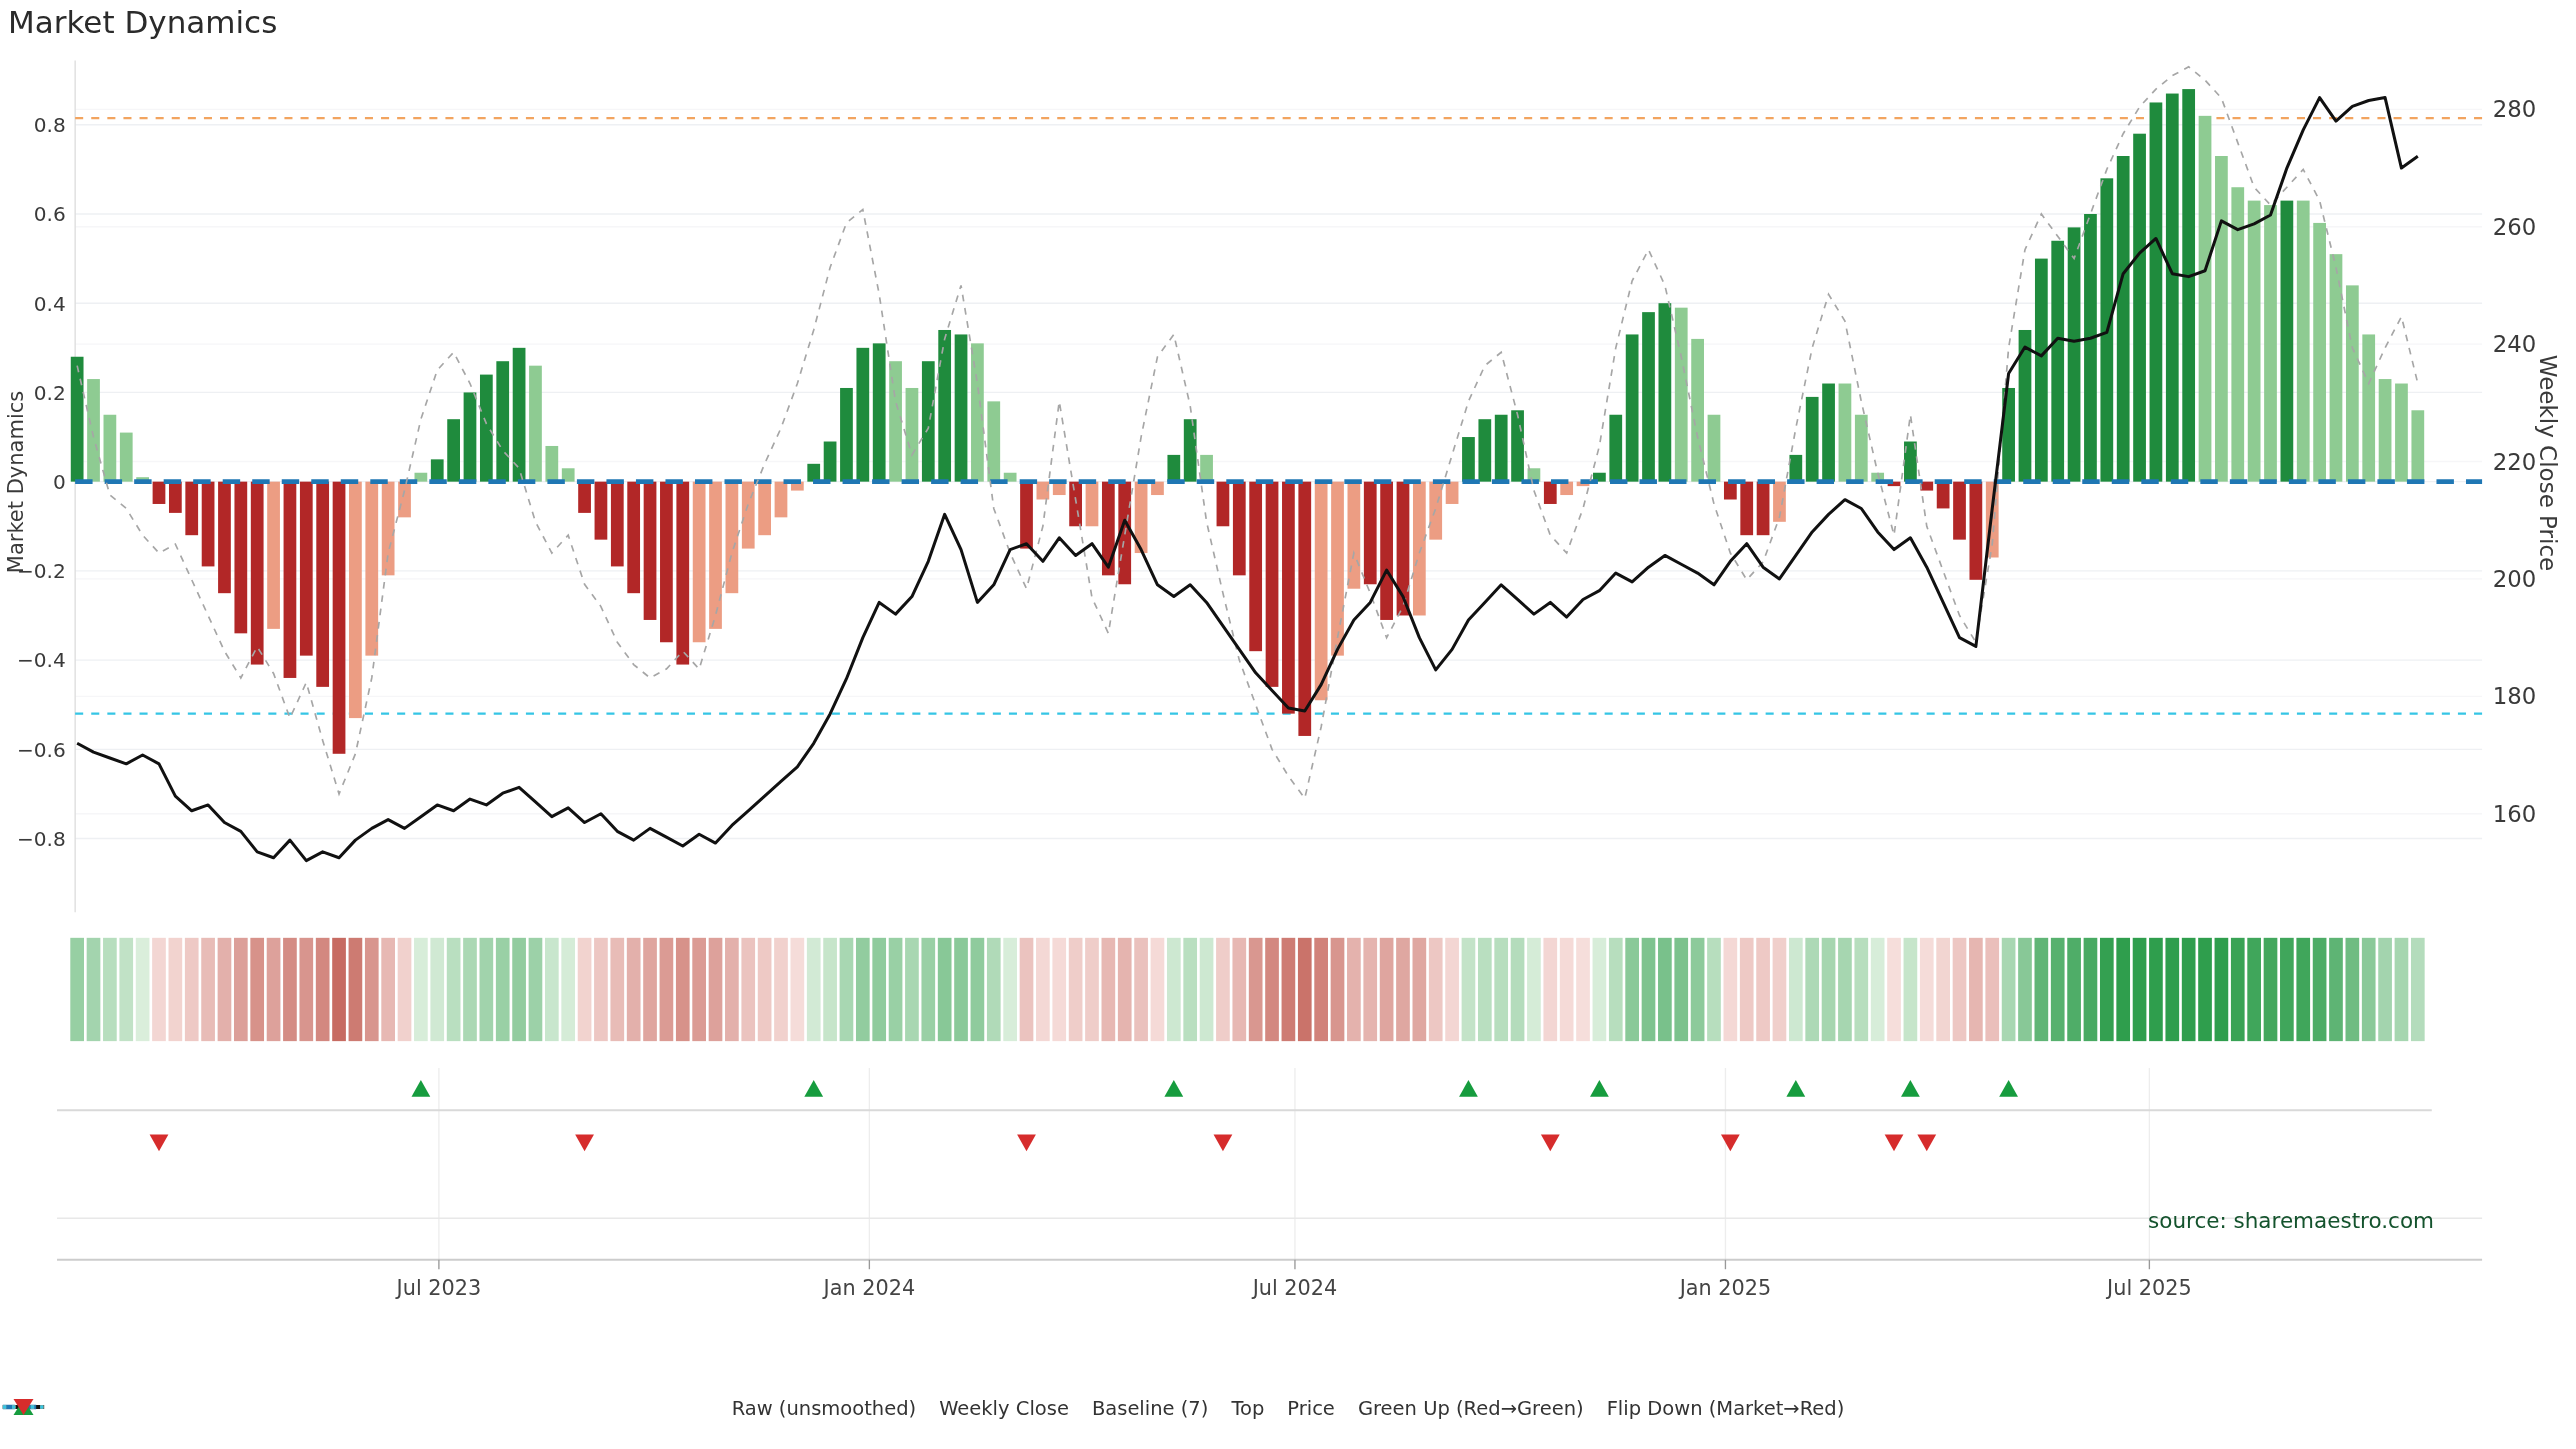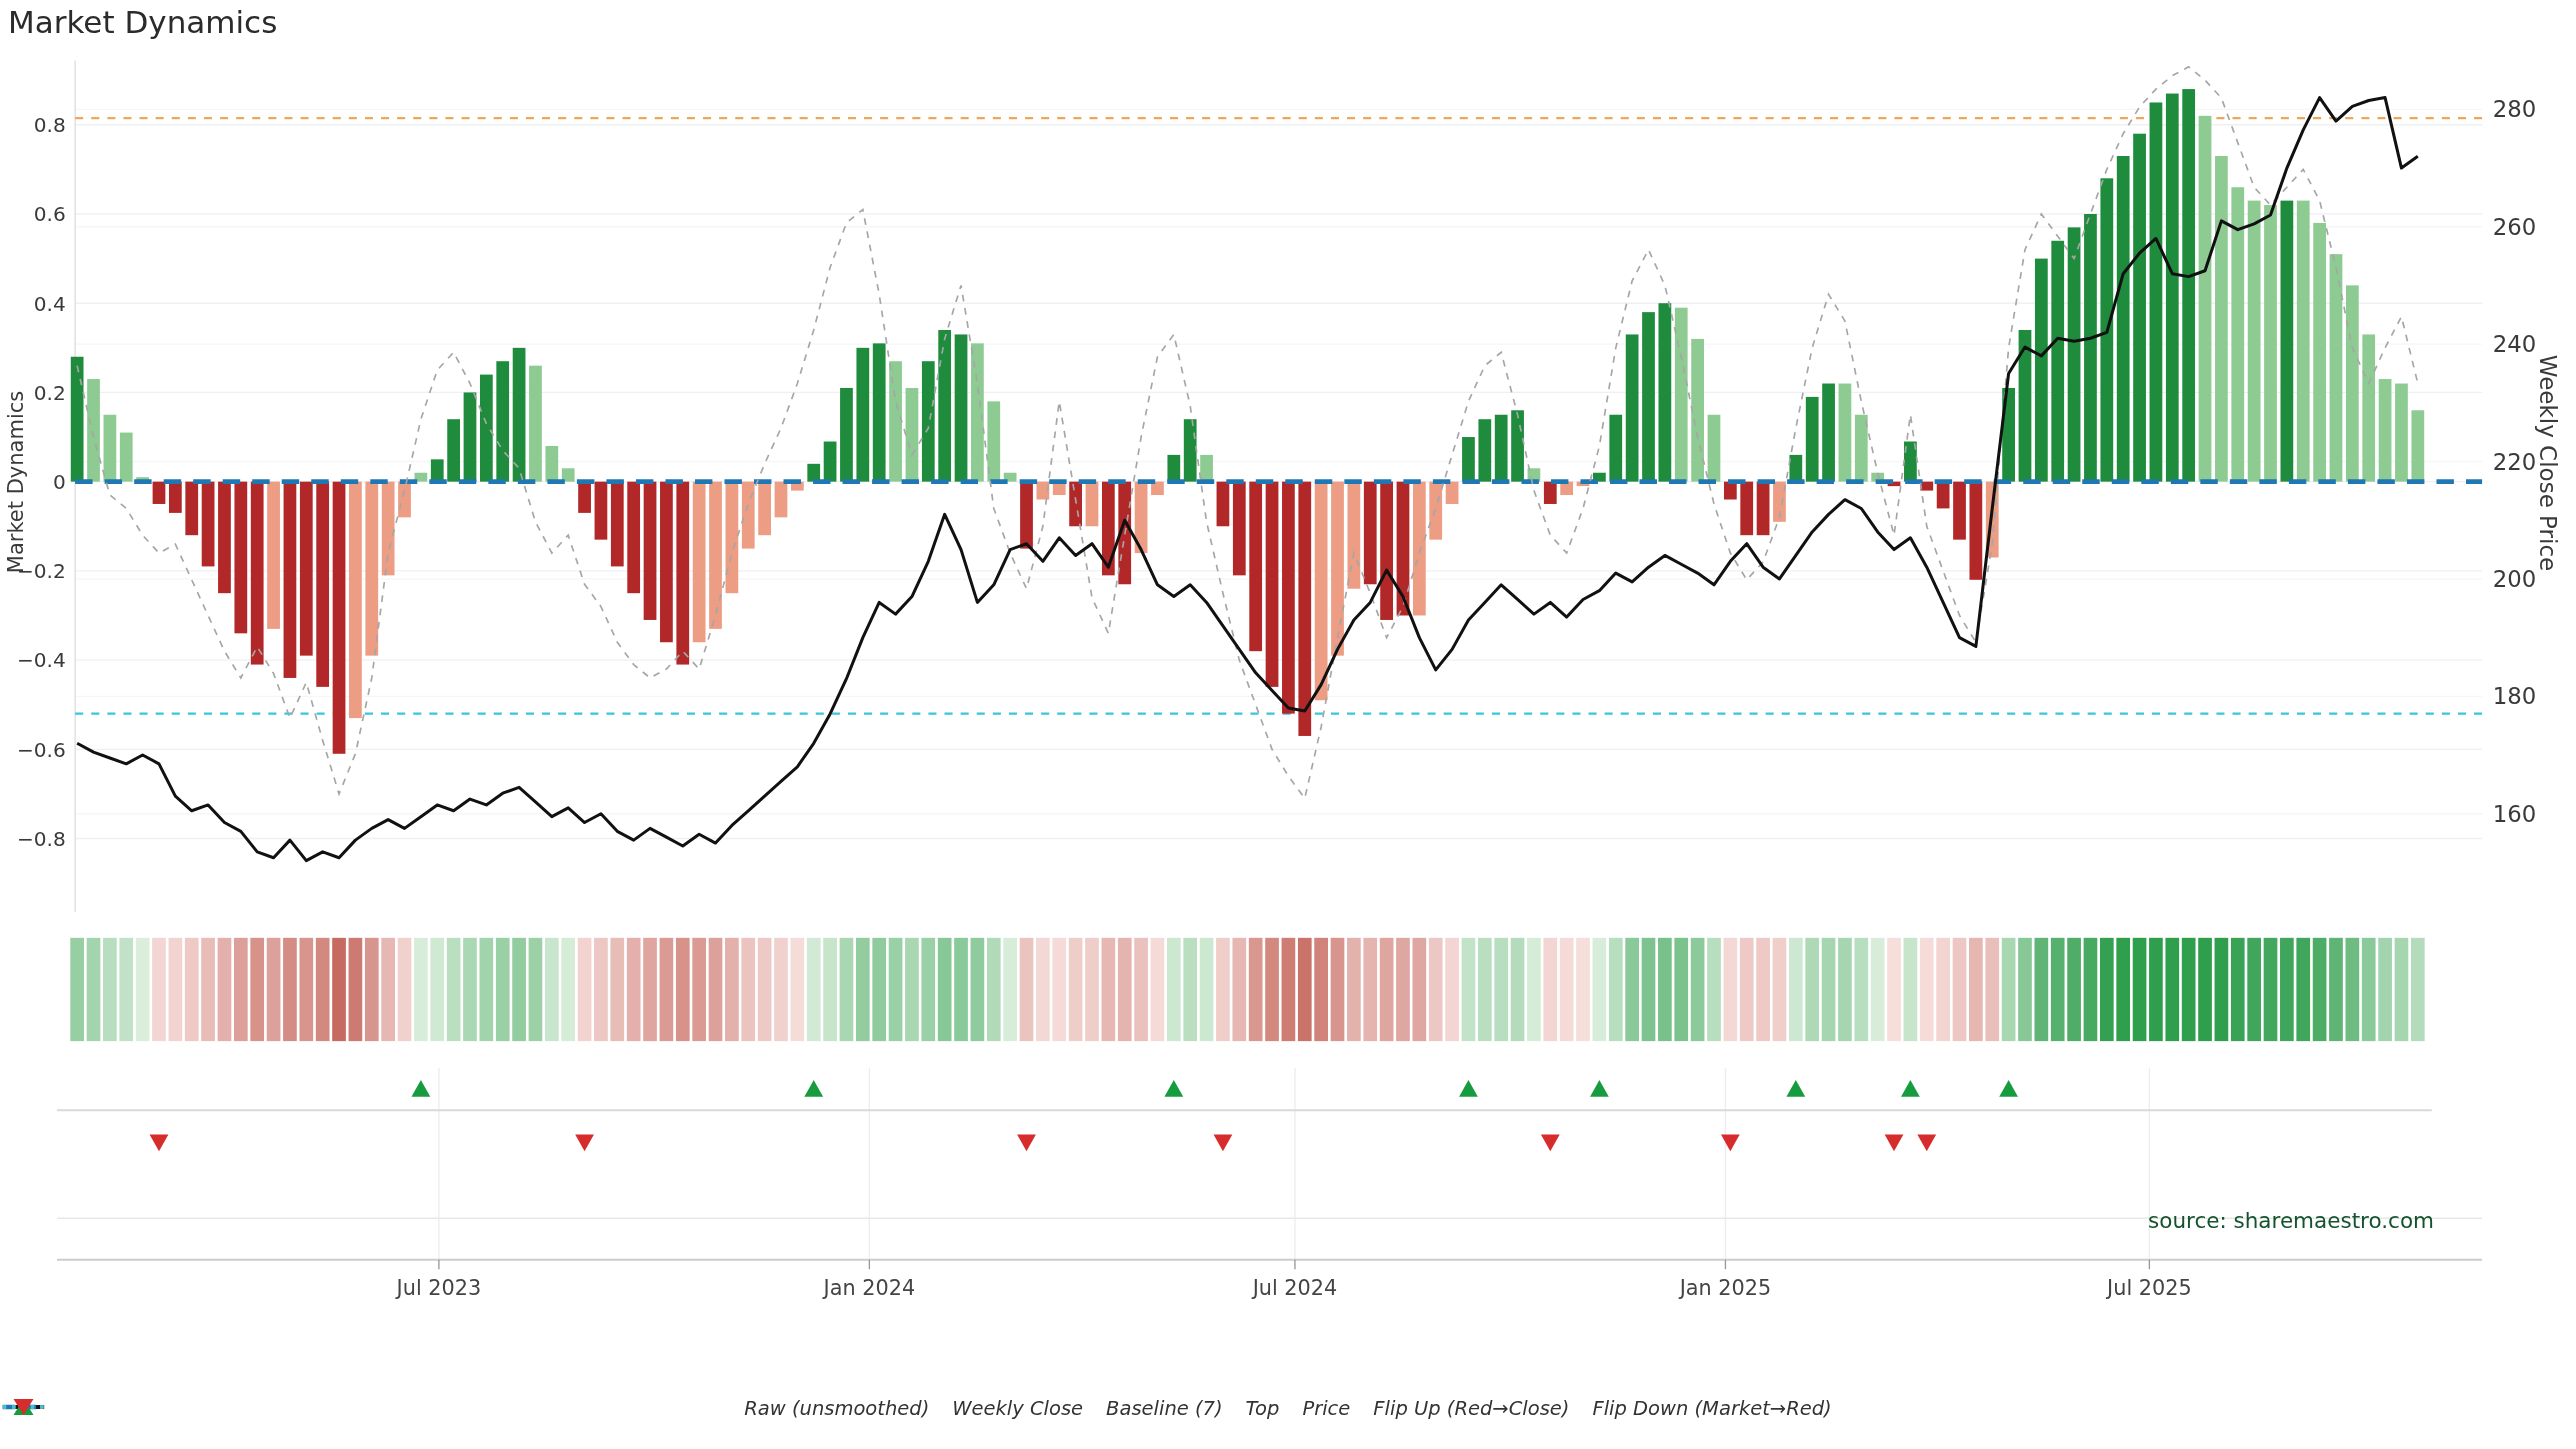--- a/index.html
+++ b/index.html
@@ -7,21 +7,21 @@
   #stage{position:relative;width:2384px;height:1449px;background:#fff;}
   #chart-title{position:absolute;left:8px;top:4px;font-size:31px;color:#2b2b2b;}
   #left-axis-title{position:absolute;left:16px;top:482px;transform:translate(-50%,-50%) rotate(-90deg);
     font-size:21px;color:#3a3a3a;white-space:nowrap;}
   #right-axis-title{position:absolute;left:2548px;top:463px;transform:translate(-50%,-50%) rotate(90deg);
     font-size:23px;color:#3a3a3a;white-space:nowrap;}
   #source-note{position:absolute;left:2434px;top:1208px;transform:translateX(-100%);
     font-size:21.5px;color:#14532d;white-space:nowrap;}
   svg{position:absolute;left:0;top:0;}
   #legend{position:absolute;left:0;top:1397px;width:2576px;display:flex;justify-content:center;
-    align-items:center;gap:23px;font-size:19.5px;color:#333;font-style:italic;}
+    align-items:center;gap:23px;font-size:19.5px;color:#333;}
   .legend-item{display:flex;align-items:center;gap:8px;white-space:nowrap;}
 </style>
 </head>
 <body>
 
 <div id="stage">
   <div id="chart-title">Market Dynamics</div>
   <div id="left-axis-title">Market Dynamics</div>
   <div id="right-axis-title">Weekly Close Price</div>
   <svg id="plot" width="2576" height="1449" viewBox="0 0 3840 2160">
@@ -415,21 +415,21 @@
       <div class="legend-item">
         <svg width="47" height="20" viewBox="0 0 70 30">
           <line x1="4" x2="66" y1="15" y2="15" stroke="#35c5e5" stroke-width="5" stroke-dasharray="5 9"></line>
         </svg>
         <span>Price</span>
       </div>
       <div class="legend-item">
         <svg width="47" height="20" viewBox="0 0 70 30">
           <polygon points="35,3 20,27 50,27" fill="#169c3e"></polygon>
         </svg>
-        <span>Flip Up (Red→Close)</span>
+        <span>Green Up (Red→Green)</span>
       </div>
       <div class="legend-item">
         <svg width="47" height="20" viewBox="0 0 70 30">
           <polygon points="35,27 20,3 50,3" fill="#d62c2c"></polygon>
         </svg>
         <span>Flip Down (Market→Red)</span>
       </div>
     </div>
 </div>
 

